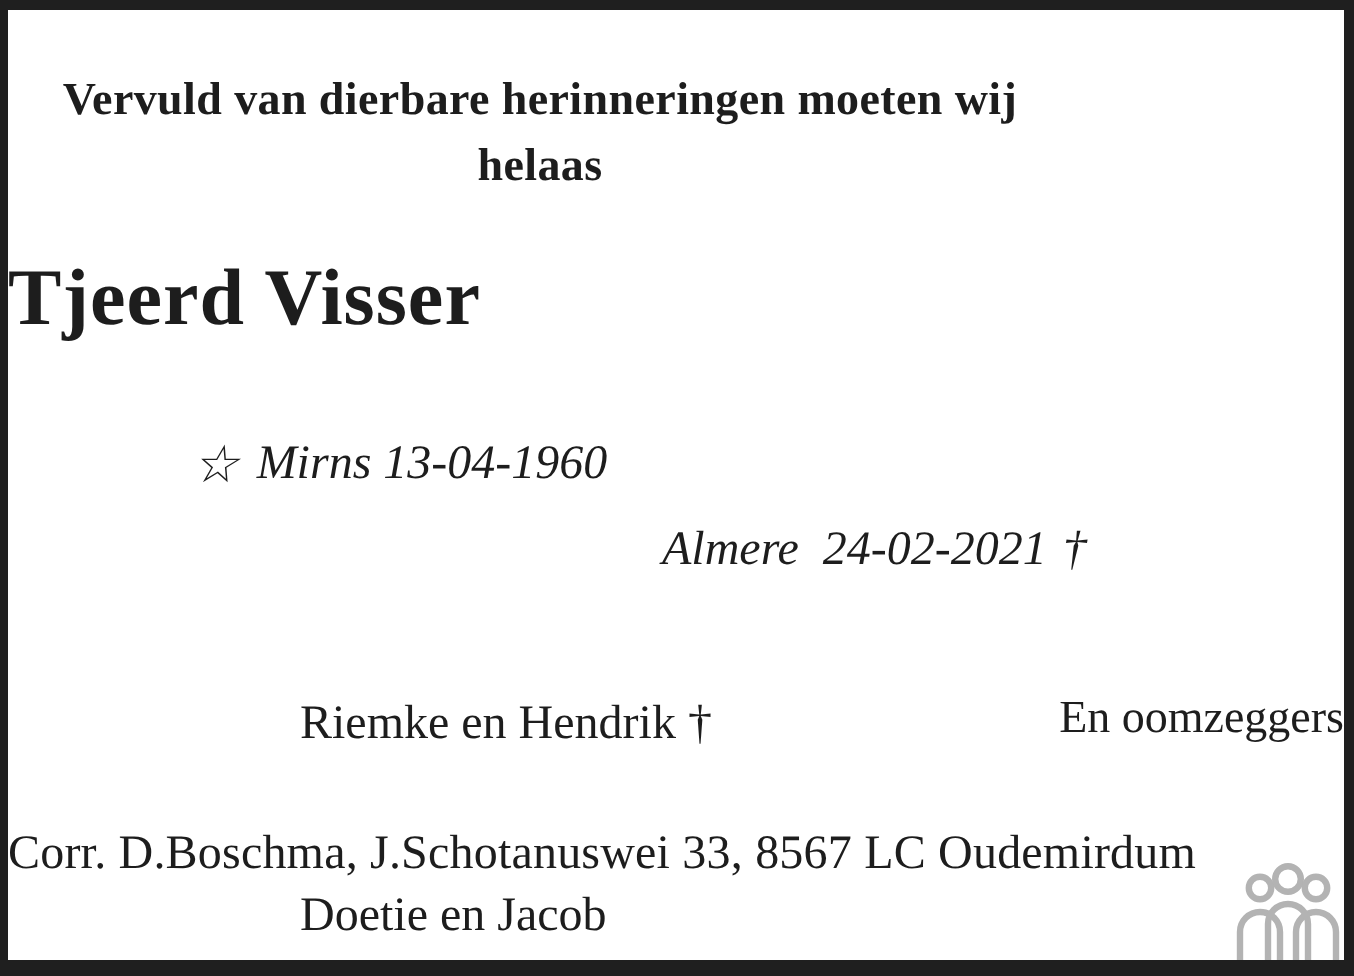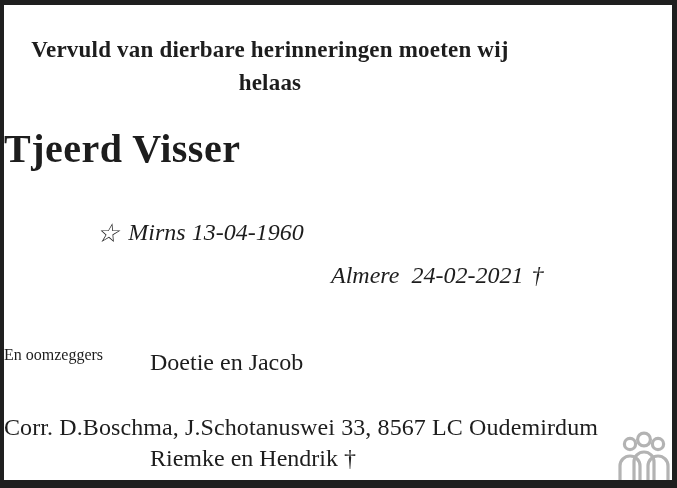--- a/index.html
+++ b/index.html
@@ -81,22 +81,22 @@
     line-height: 32px;
   }
   .rel-col { position: absolute; top: 0; white-space: pre; }
   .rel-left  { left: 146px; }
   .rel-right { left: 368px; }
   .oomzeggers {
     position: absolute;
     top: 341px;
     left: 0;
     width: 668px;
-    text-align: left;
-    font-size: 16px;
+    text-align: right;
+    font-size: 23px;
   }
   .corr {
     position: absolute;
     top: 409px;
     left: 0;
     width: 668px;
     text-align: left;
     font-size: 24px;
     letter-spacing: 0.1px;
   }
@@ -119,22 +119,22 @@
 
   <h1 class="deceased-name">Tjeerd Visser</h1>
 
   <div class="dates">
     <span class="birth"><span class="star">☆</span><span>Mirns 13-04-1960</span></span>
     <span class="death"><span>Almere  24-02-2021</span><span class="dagger">†</span></span>
   </div>
 
   <div class="relatives">
     <div class="rel-col rel-left">
+      <div>Riemke en Hendrik †</div>
       <div>Doetie en Jacob</div>
-      <div>Riemke en Hendrik †</div>
     </div>
     <div class="rel-col rel-right">
     </div>
   </div>
 
   <div class="oomzeggers">En oomzeggers</div>
 
   <div class="corr">Corr. D.Boschma, J.Schotanuswei 33, 8567 LC Oudemirdum</div>
 
   <svg class="logo" viewBox="0 0 54 50" fill="none" stroke="#b3b3b3" stroke-width="3.2" stroke-linecap="round">

